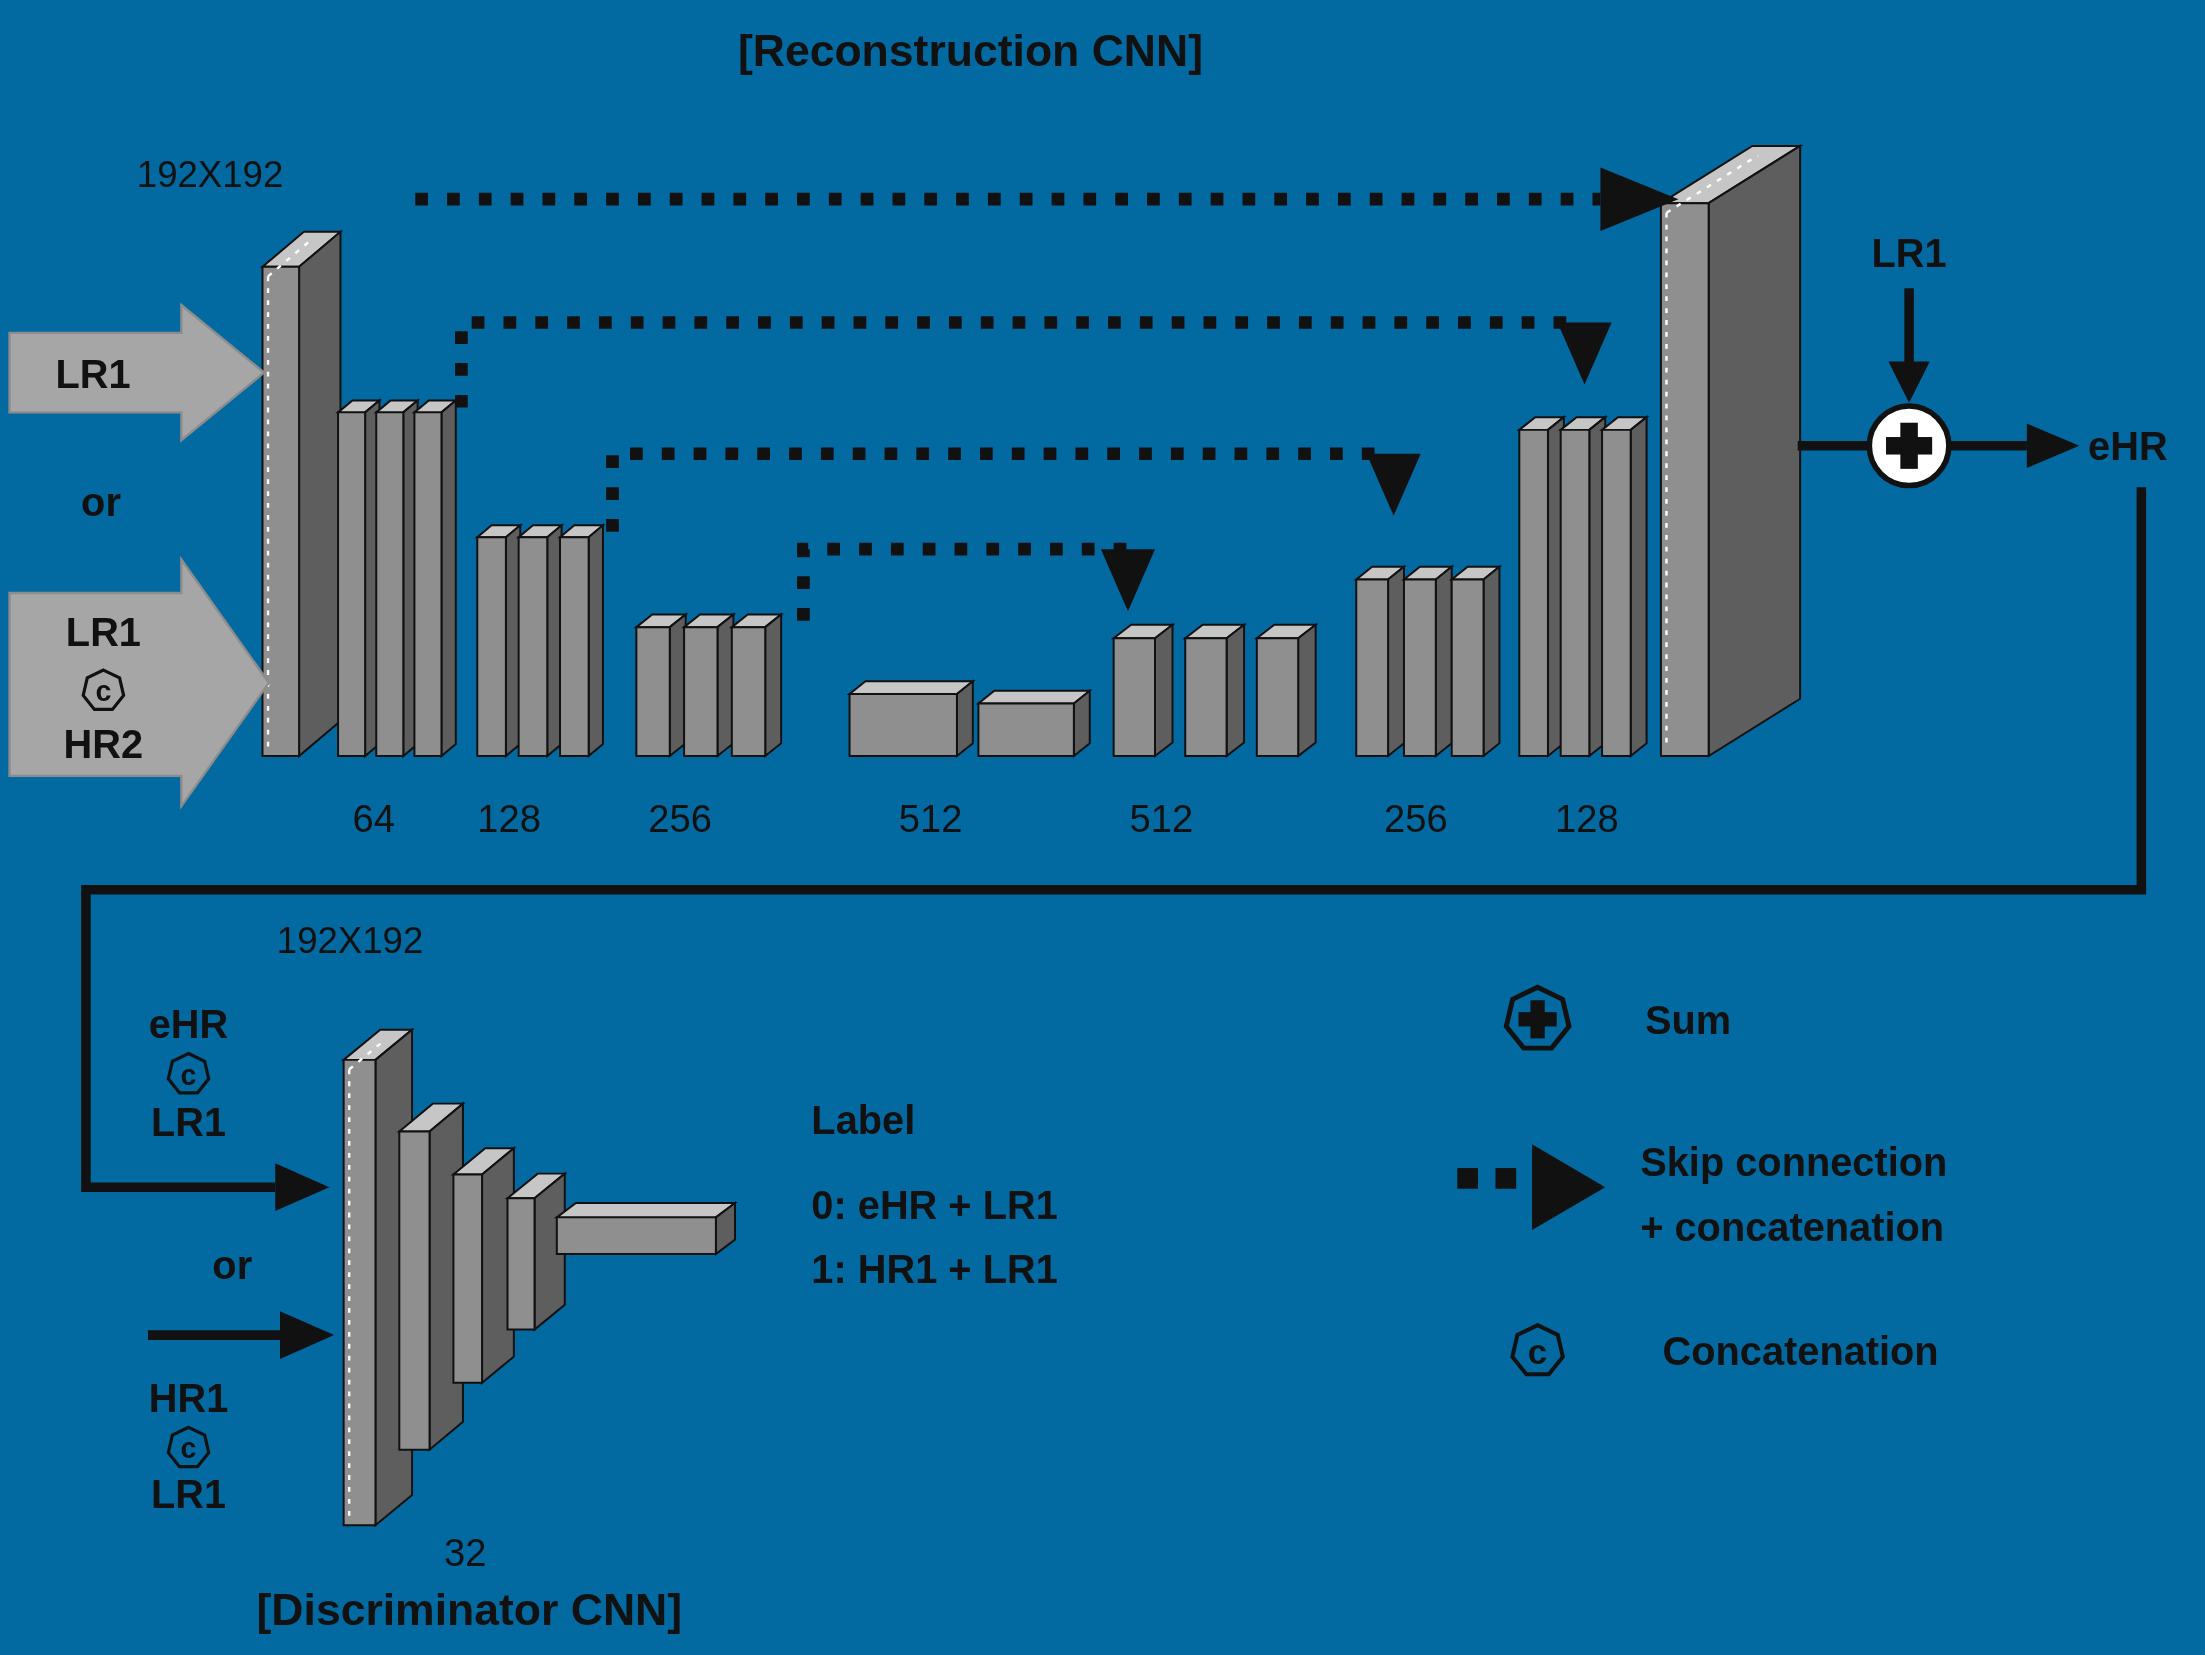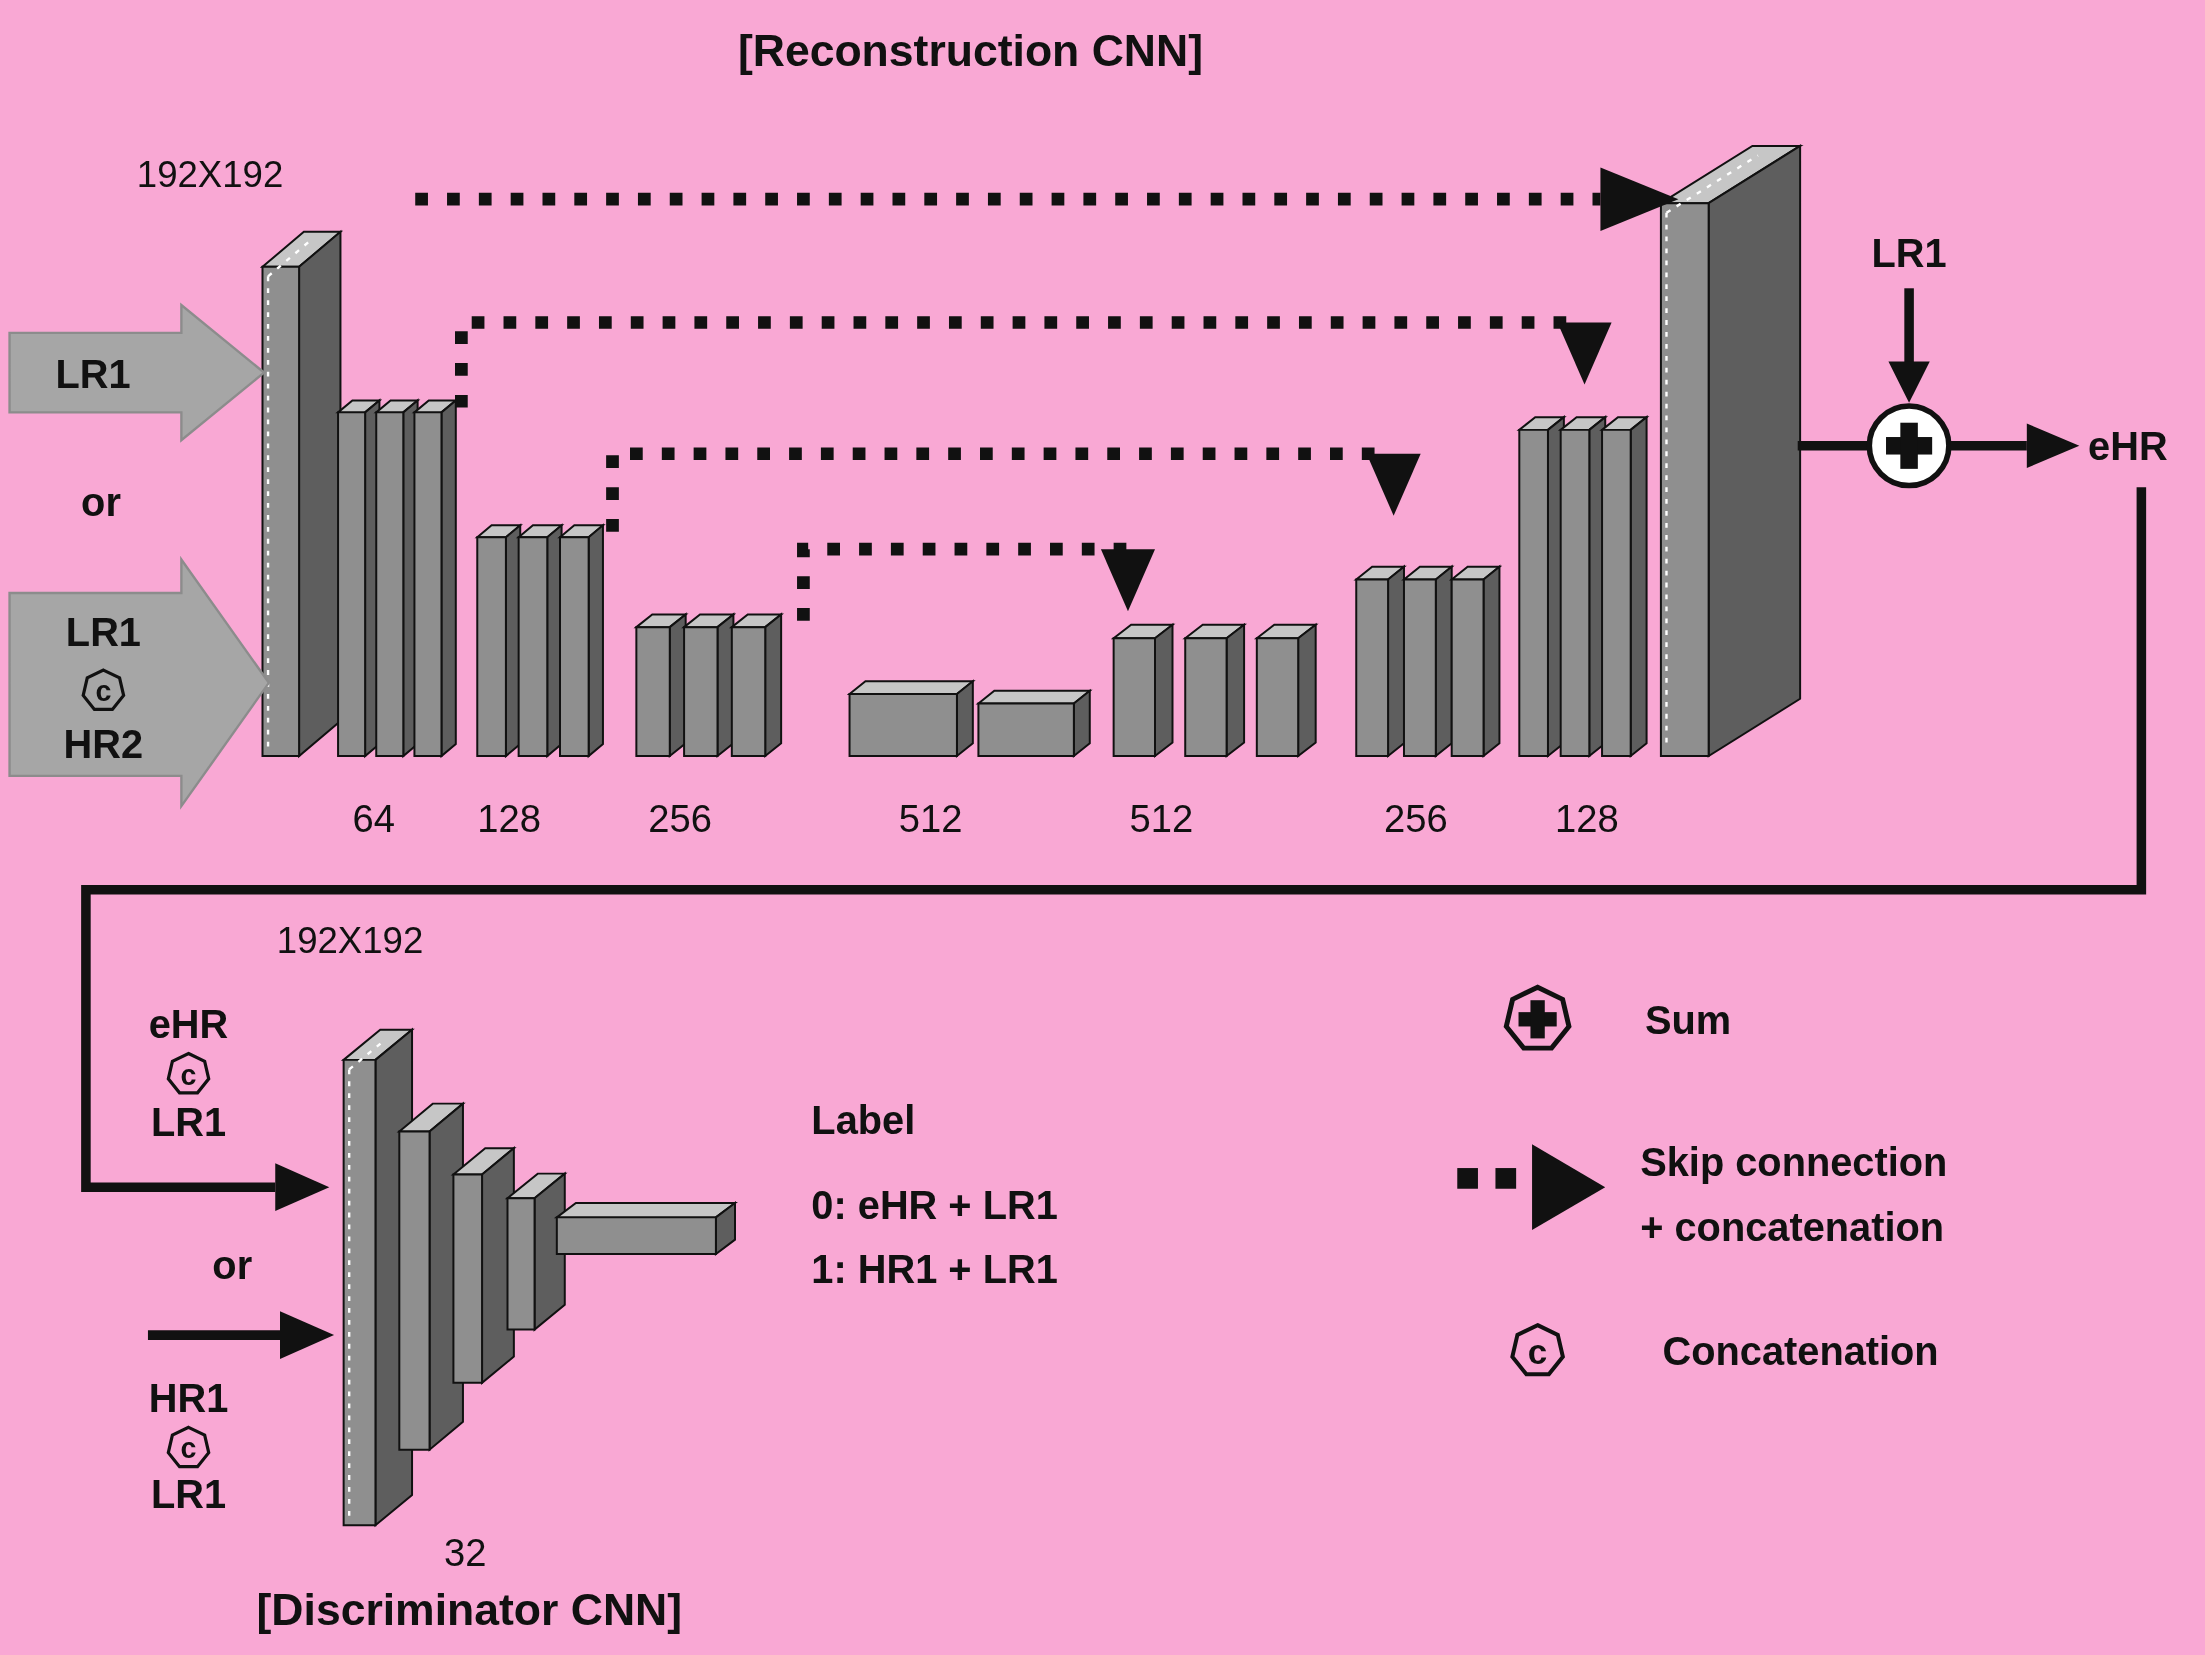--- a/index.html
+++ b/index.html
@@ -1,16 +1,16 @@
 <!DOCTYPE html>
 <html style="font-size:12.7px"><head>
 <meta charset="utf-8">
 <style>
   html,body{margin:0;padding:0;background:#ffffff;}
-  .page{width:2205px;height:1656px;background:#f9a8d4;position:relative;overflow:hidden;}
+  .page{width:2205px;height:1656px;background:#0369a1;position:relative;overflow:hidden;}
   svg{display:block;}
   text{font-family:"Liberation Sans",sans-serif;fill:#111111;}
   .t-title{font-size:56px;font-weight:bold;}
   .t-bold{font-size:50px;font-weight:bold;}
   .t-num{font-size:48px;}
   .t-dim{font-size:46px;}
   .t-c{font-size:36px;font-weight:bold;}
   .t-c-lg{font-size:44px;font-weight:bold;}
   .skip{fill:none;stroke:#111111;stroke-width:16;stroke-dasharray:16 24;}
   .thick{stroke:#111111;stroke-width:12;fill:none;}

